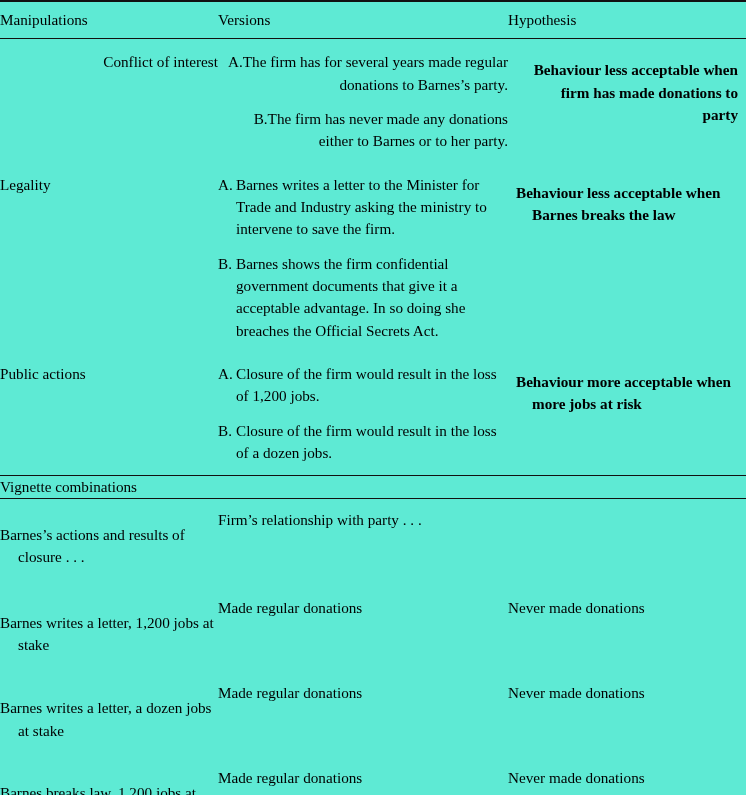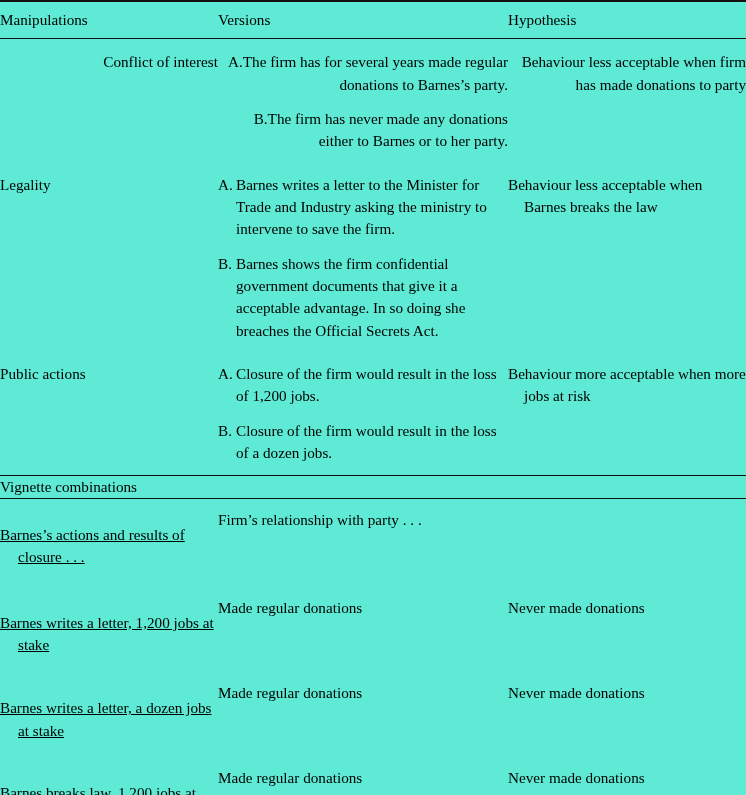--- a/index.html
+++ b/index.html
@@ -72,21 +72,22 @@
   .hang {
     padding-left: 18px;
     text-indent: -18px;
     margin: 0;
   }
   .hang + .hang { margin-top: 12px; }
 
   .hang-h {
     padding-left: 16px;
     text-indent: -16px;
-    margin: 0;
+    margin: 8px;
+    font-weight: bold;
   }
 
   .ver-letter {
     display: inline-block;
     width: 18px;
     text-indent: 0;
   }
 
   
   .vignette-title td {
@@ -98,21 +99,20 @@
     padding-bottom: 8px;
   }
   tr.combo-row td {
     padding-top: 5px;
     padding-bottom: 5px;
   }
   .center-span { text-align: center; }
   .indent-2 {
     padding-left: 18px;
     text-indent: -18px;
-    text-decoration: underline;
   }
 </style>
 </head>
 <body>
 
 <div class="page">
   <div class="table-wrap">
     <table class="main">
       <colgroup>
         <col class="c1">

